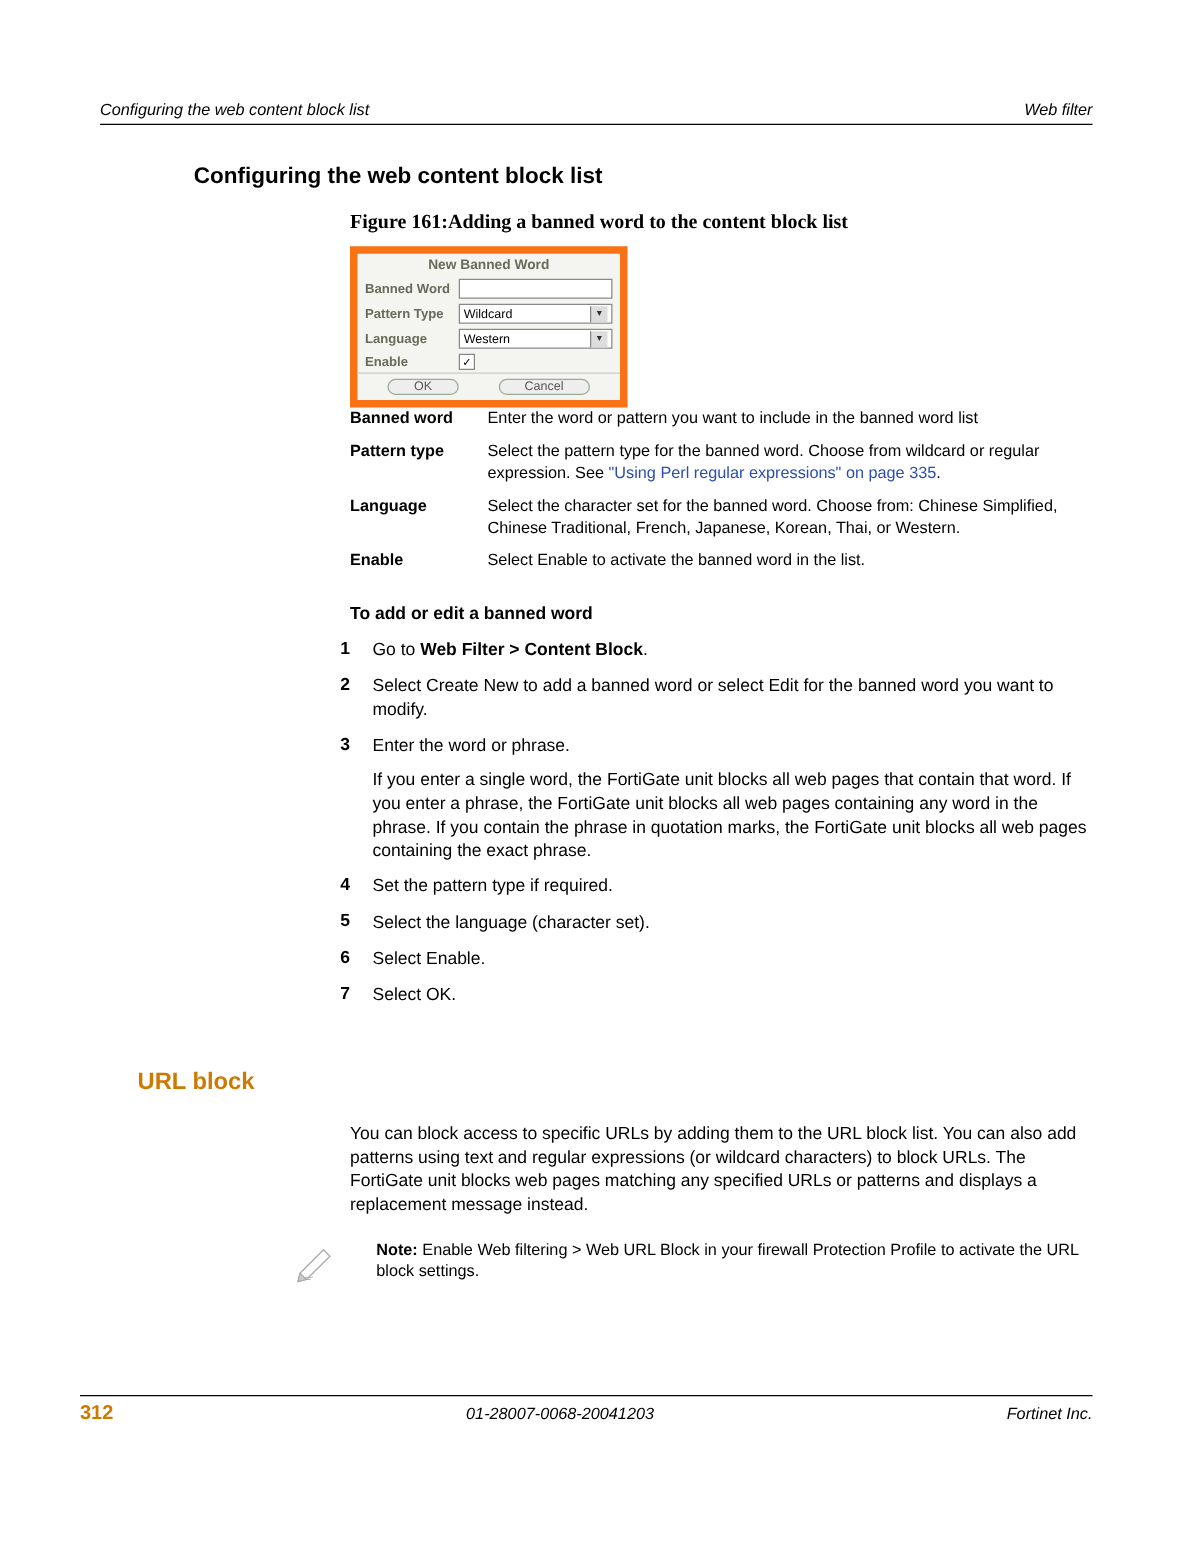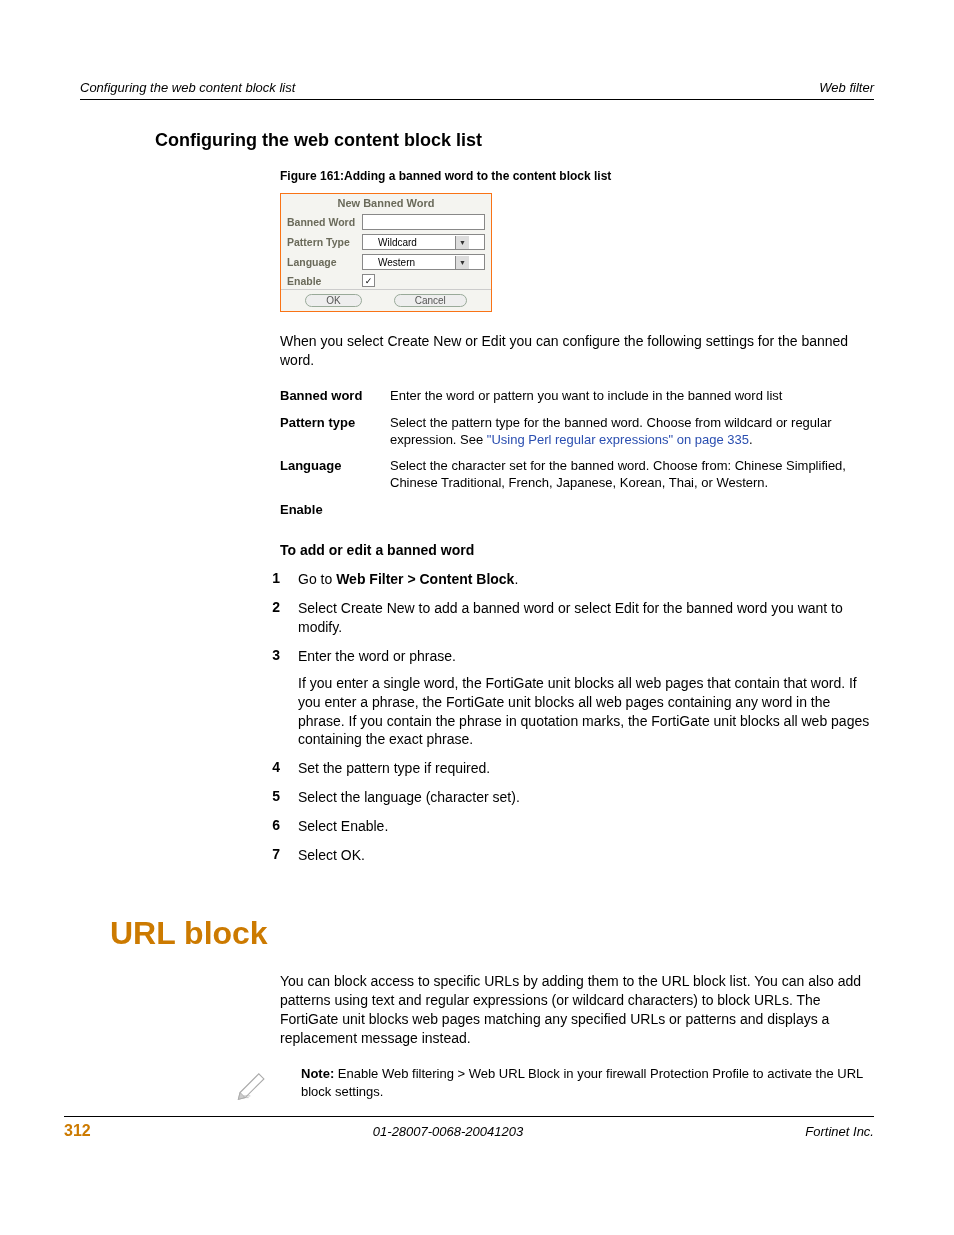--- a/index.html
+++ b/index.html
@@ -25,29 +25,30 @@
     margin-bottom: 30px;
   }
   .section-heading {
     font-size: 18px;
     font-weight: bold;
     margin-bottom: 18px;
     margin-left: 75px;
   }
   .figure-caption {
     font-weight: bold;
-    font-size: 12px;
+    font-size: 16px;
     margin-left: 200px;
     margin-bottom: 10px;
+    font-family: Liberation Serif, serif;
   }
   .figure-img {
     margin-left: 200px;
     width: 210px;
     background: #f4f4f0;
-    border: 1px solid #f97316;
+    border: 6px solid #f97316;
     font-size: 10.5px;
     font-family: Arial, sans-serif;
   }
   .fig-title {
     text-align: center;
     font-weight: bold;
     color: #6a6a5a;
     font-size: 11px;
     padding: 3px 0;
   }
@@ -59,21 +60,21 @@
   .fig-label {
     width: 75px;
     font-weight: bold;
     color: #6a6a5a;
   }
   .fig-input {
     border: 1px solid #888;
     background: #fff;
     height: 14px;
     flex: 1;
-    padding: 0 15px;
+    padding: 0 3px;
     font-size: 10px;
     display:flex;
     justify-content:space-between;
     align-items:center;
   }
   .fig-dd { position:relative; }
   .fig-dd-arrow {
     width: 13px;
     height: 13px;
     background: #ddd;
@@ -144,21 +145,21 @@
     font-weight: bold;
     text-align: right;
     margin-right: 18px;
     flex-shrink: 0;
   }
   .step {
     flex: 1;
     line-height: 1.35;
   }
   .major-heading {
-    font-size: 32px;
+    font-size: 19px;
     font-weight: bold;
     color: #cc7a00;
     margin-top: 50px;
     margin-left: 30px;
     margin-bottom: 20px;
   }
   .note-row {
     display: flex;
     margin-left: 155px;
     margin-top: 15px;
@@ -235,37 +236,37 @@
     <div class="fig-row">
       <div class="fig-label">Enable</div>
       <div class="cb">✓</div>
     </div>
     <div class="fig-buttons">
       <div class="fig-btn">OK</div>
       <div class="fig-btn">Cancel</div>
     </div>
   </div>
 
-  <div class="body-text">When you select Create New or Edit you can configure the following settings for the banned word.</div>
 
   <div class="def-table">
     <div class="def-row">
       <div class="def-term">Banned word</div>
       <div class="def-desc">Enter the word or pattern you want to include in the banned word list</div>
     </div>
     <div class="def-row">
       <div class="def-term">Pattern type</div>
       <div class="def-desc"><span>Select the pattern type for the banned word. Choose from wildcard or regular expression. See </span><span class="link">"Using Perl regular expressions" on page 335</span><span>.</span></div>
     </div>
     <div class="def-row">
       <div class="def-term">Language</div>
       <div class="def-desc">Select the character set for the banned word. Choose from: Chinese Simplified, Chinese Traditional, French, Japanese, Korean, Thai, or Western.</div>
     </div>
     <div class="def-row">
       <div class="def-term">Enable</div>
+      <div class="def-desc">Select Enable to activate the banned word in the list.</div>
     </div>
   </div>
 
   <div class="sub-heading">To add or edit a banned word</div>
 
   <div class="num-list">
     <div class="num-item">
         <div class="num">1</div>
         <div class="step"><span>Go to </span><b>Web Filter &gt; Content Block</b><span>.</span></div>
       </div>

